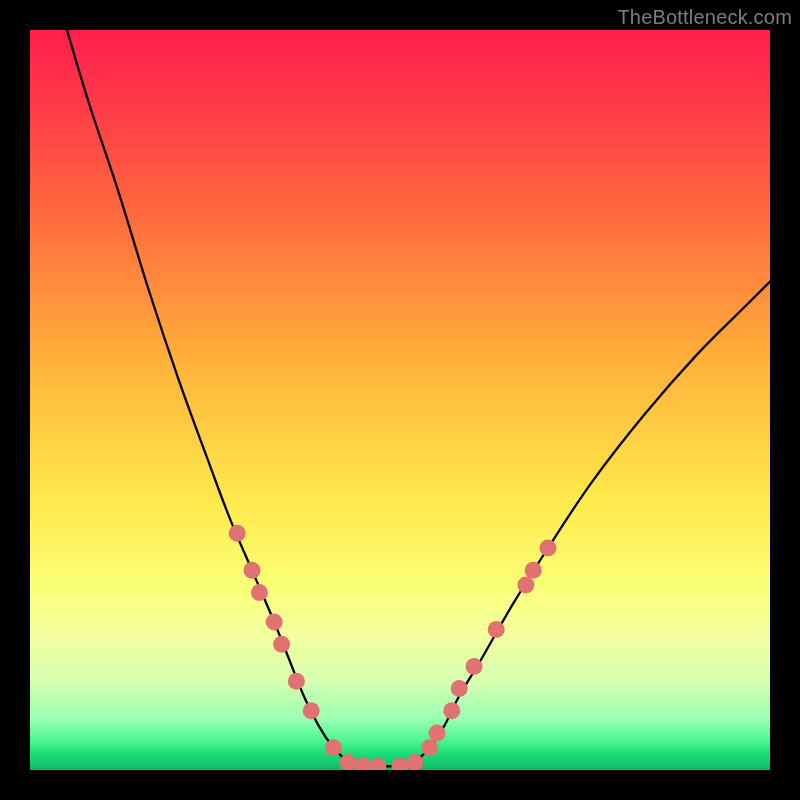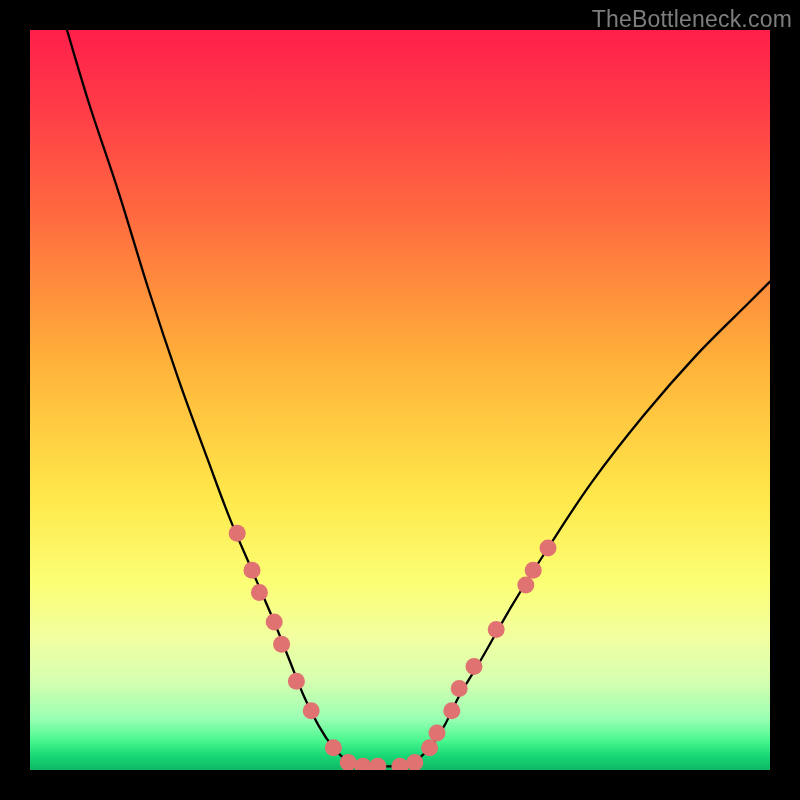--- a/index.html
+++ b/index.html
@@ -30,21 +30,21 @@
       #4bf78f 96%,
       #19d976 98%,
       #0fb765 100%
     );
   }
   .watermark {
     position: absolute;
     top: 6px;
     right: 8px;
     color: #7e7e7e;
-    font-size: 23px;
+    font-size: 20px;
     font-weight: 500;
     letter-spacing: 0.2px;
     z-index: 20;
     margin-left: 8px;
   }
   svg.curve {
     position: absolute;
     left: 0;
     top: 0;
     width: 740px;

